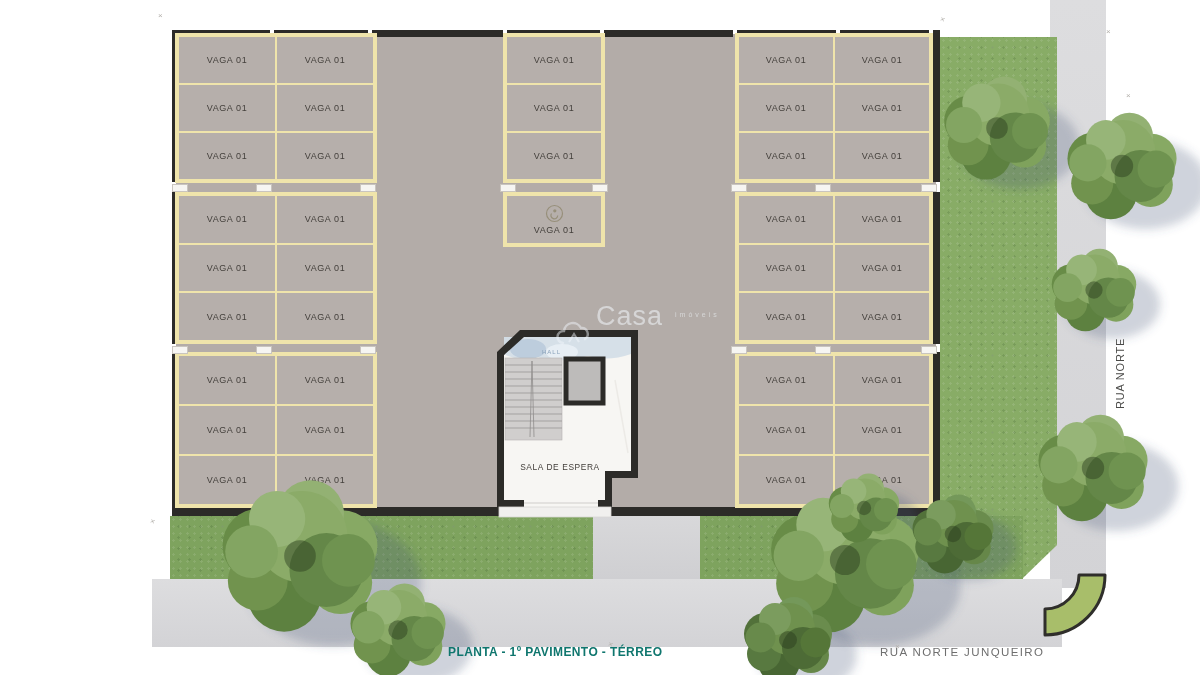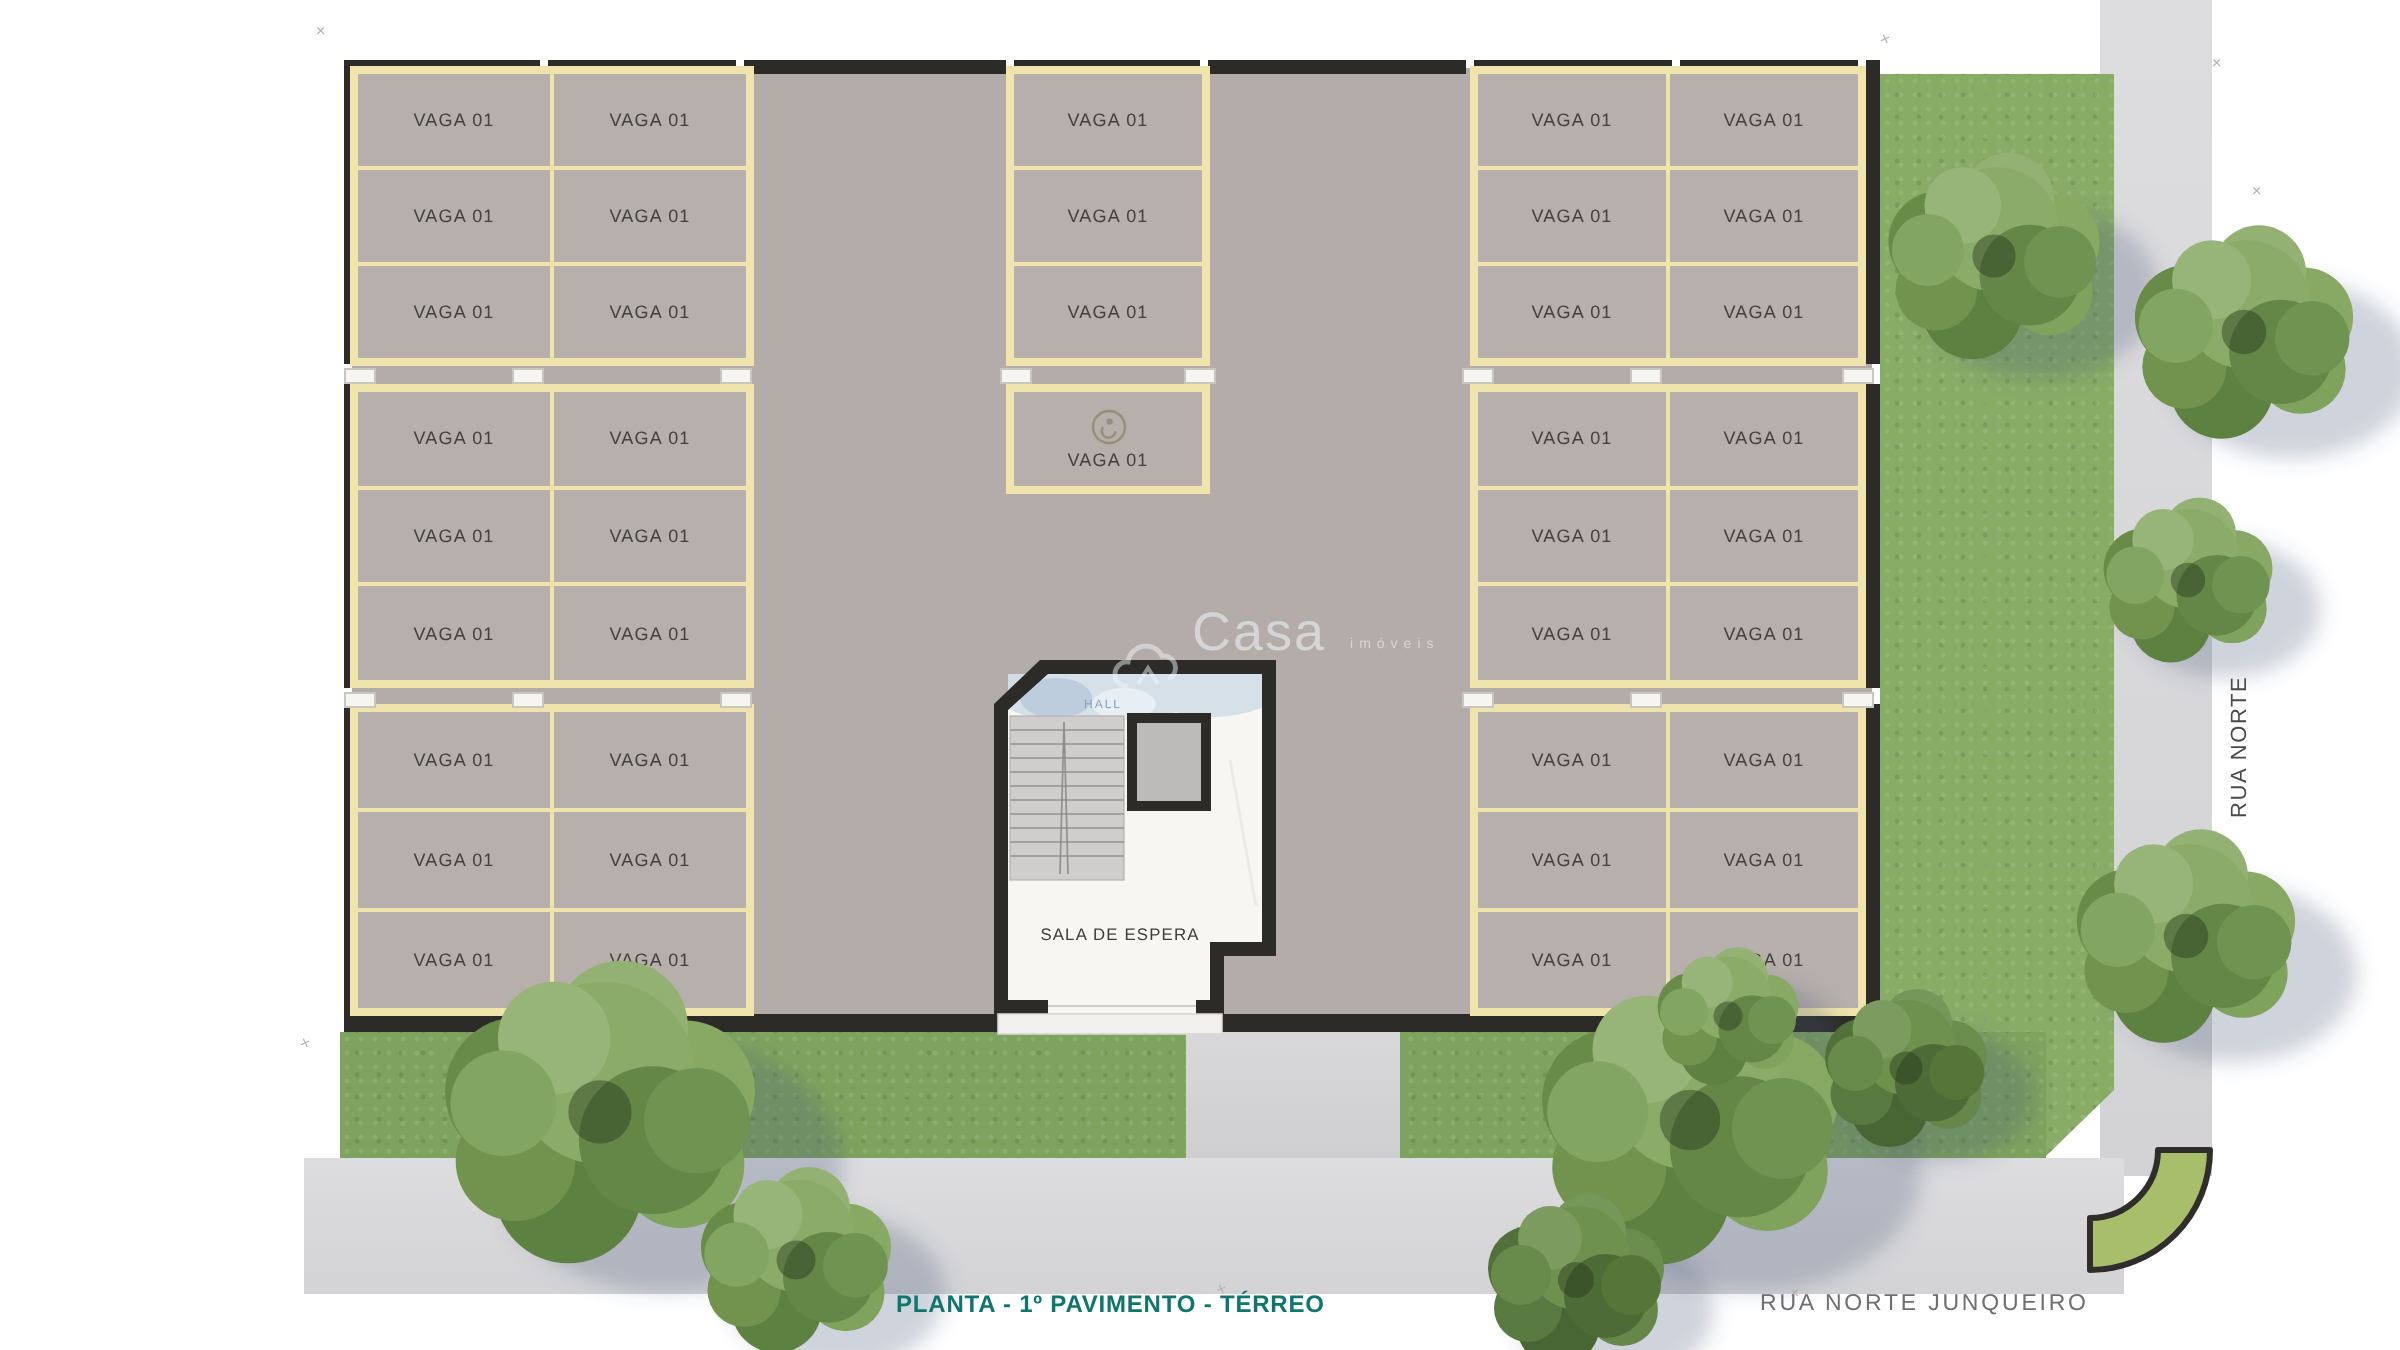--- a/index.html
+++ b/index.html
@@ -25,21 +25,21 @@
 
   .pblock{display:grid;gap:2px;padding:4px;background:var(--line,#efe4ab);}
   .stall{background:var(--stall,#b6afab);display:flex;flex-direction:column;align-items:center;justify-content:center;gap:2px;}
   .stall-label{font-size:9px;letter-spacing:.6px;color:var(--text_dark,#44403c);}
 
   .mark{font-size:8px;color:#b3b0ab;line-height:1;}
 
   
   .watermark{display:flex;align-items:flex-start;gap:4px;color:var(--watermark,rgba(242,247,252,.55));pointer-events:none;}
   .wm-text{display:flex;flex-direction:column;line-height:1.0;}
-  .wm-row1{display:flex;align-items:flex-end;gap:12px;}
+  .wm-row1{display:flex;align-items:center;gap:12px;}
   .wm-brand{font-size:27px;font-weight:300;letter-spacing:1px;}
   .wm-tag{font-size:7px;letter-spacing:3px;margin-bottom:4px;}
 
   .plan-title{font-size:12px;font-weight:bold;color:#0f766e;letter-spacing:.4px;}
   .street-bottom{font-size:11.5px;color:var(--text_gray,#6f6f6f);letter-spacing:1.4px;}
   .street-right{font-size:11px;color:#4a4a48;letter-spacing:.8px;transform:rotate(-90deg);transform-origin:center;white-space:nowrap;}
 </style>
 </head>
 <body>
 

